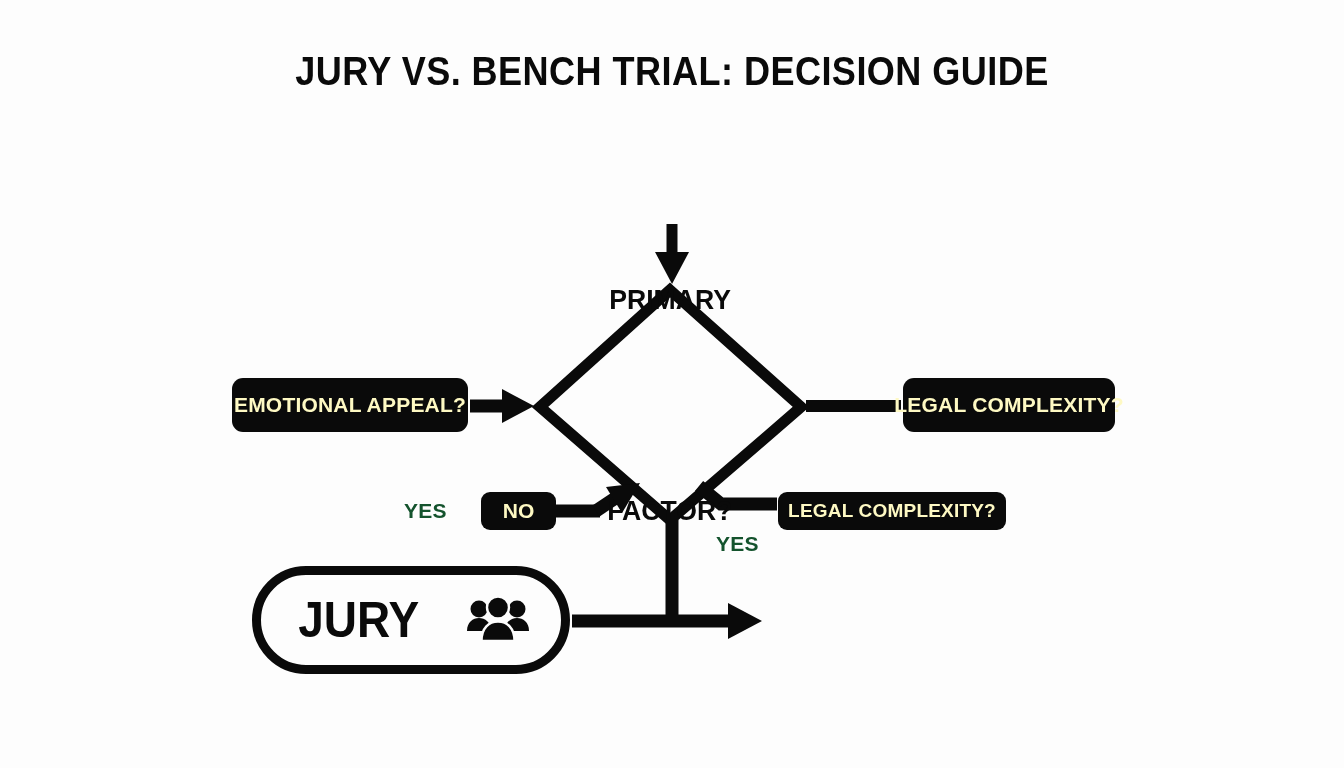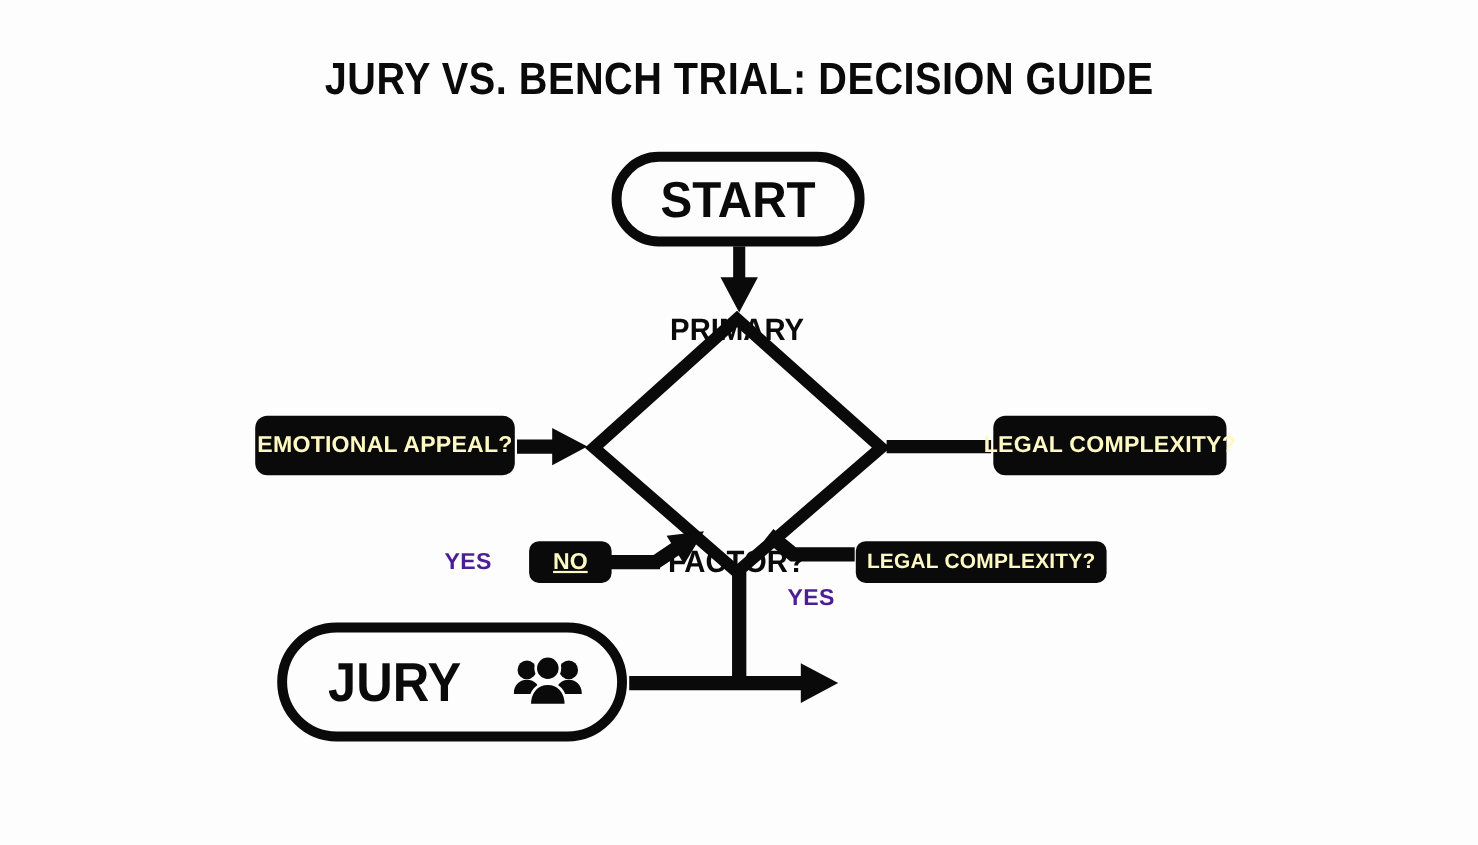--- a/index.html
+++ b/index.html
@@ -183,30 +183,29 @@
     letter-spacing: 0.2px;
     border-radius: 9px;
   }
   #chip-no {
     left: 481px;
     top: 492px;
     width: 75px;
     height: 38px;
     font-size: 21px;
     border-radius: 9px;
-    text-decoration: underline;
   }
 
   
   .edge-label {
     position: absolute;
     font-family: "Liberation Sans Narrow", "Liberation Sans", sans-serif;
     font-size: 21px;
     font-weight: bold;
-    color: #4c1d95;
+    color: #14532d;
     white-space: nowrap;
     letter-spacing: 0.3px;
   }
   #label-yes-left {
     left: 404px;
     top: 499px;
   }
   #label-yes-right {
     left: 716px;
     top: 532px;
@@ -252,23 +251,20 @@
     <g>
       <line x1="672" y1="520" x2="672" y2="622" stroke="#0a0a0a" stroke-width="13"></line>
     </g>
 
     <g>
       <line x1="572" y1="621" x2="735" y2="621" stroke="#0a0a0a" stroke-width="13"></line>
       <polygon points="762,621 728,603 728,639" fill="#0a0a0a"></polygon>
     </g>
   </svg>
 
-  <div class="pill" id="node-start">
-    <span class="pill-label">START</span>
-  </div>
 
   <div id="node-decision">
     <div class="diamond-text">
       <span>PRIMARY</span>
       <span>FACTOR?</span>
     </div>
   </div>
 
   <div class="chip" id="chip-emotional-appeal">EMOTIONAL APPEAL?</div>
 

